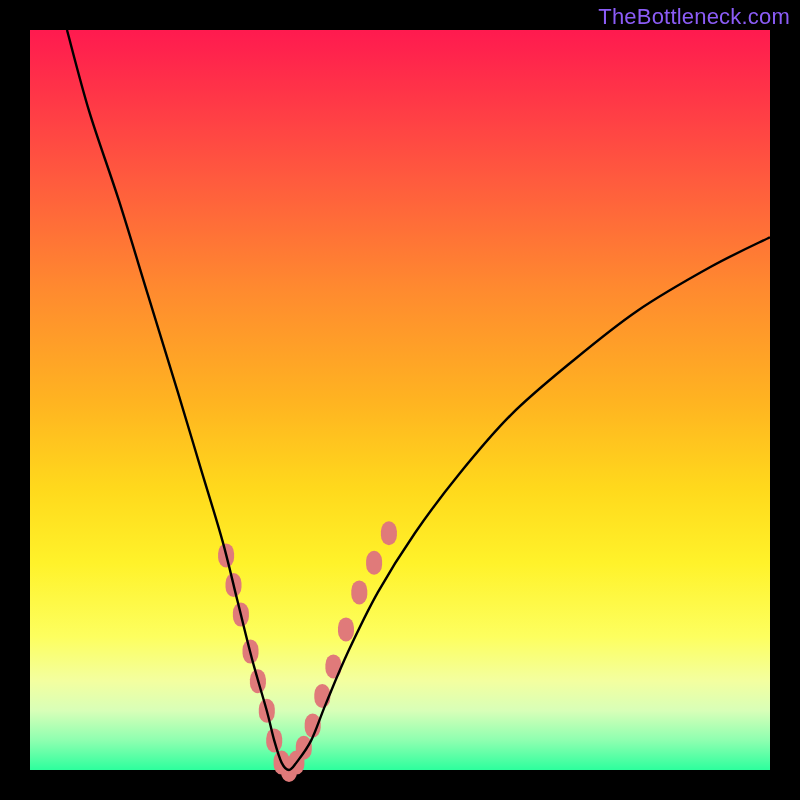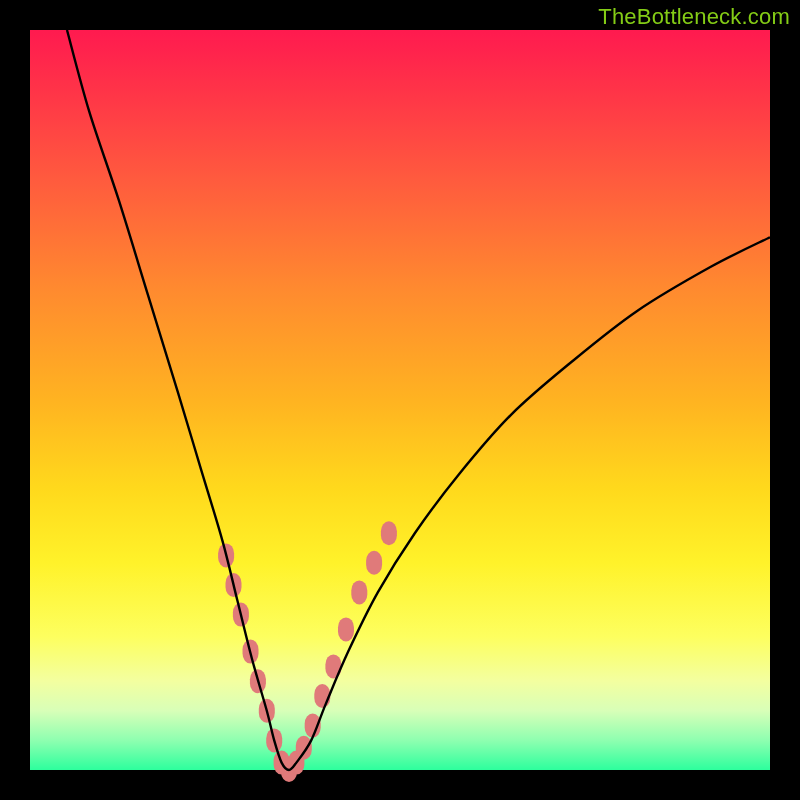--- a/index.html
+++ b/index.html
@@ -38,21 +38,21 @@
       #f3ffa0 88%,
       #d8ffb8 92%,
       #8effb0 96%,
       #2dff9d 100%
     );
   }
   .watermark {
     position: absolute;
     top: 4px;
     right: 10px;
-    color: #84cc16;
+    color: #8b5cf6;
     font-size: 22px;
     font-weight: 500;
     letter-spacing: 0.2px;
     user-select: none;
   }
   svg.curve {
     position: absolute;
     left: 0;
     top: 0;
     width: 740px;

